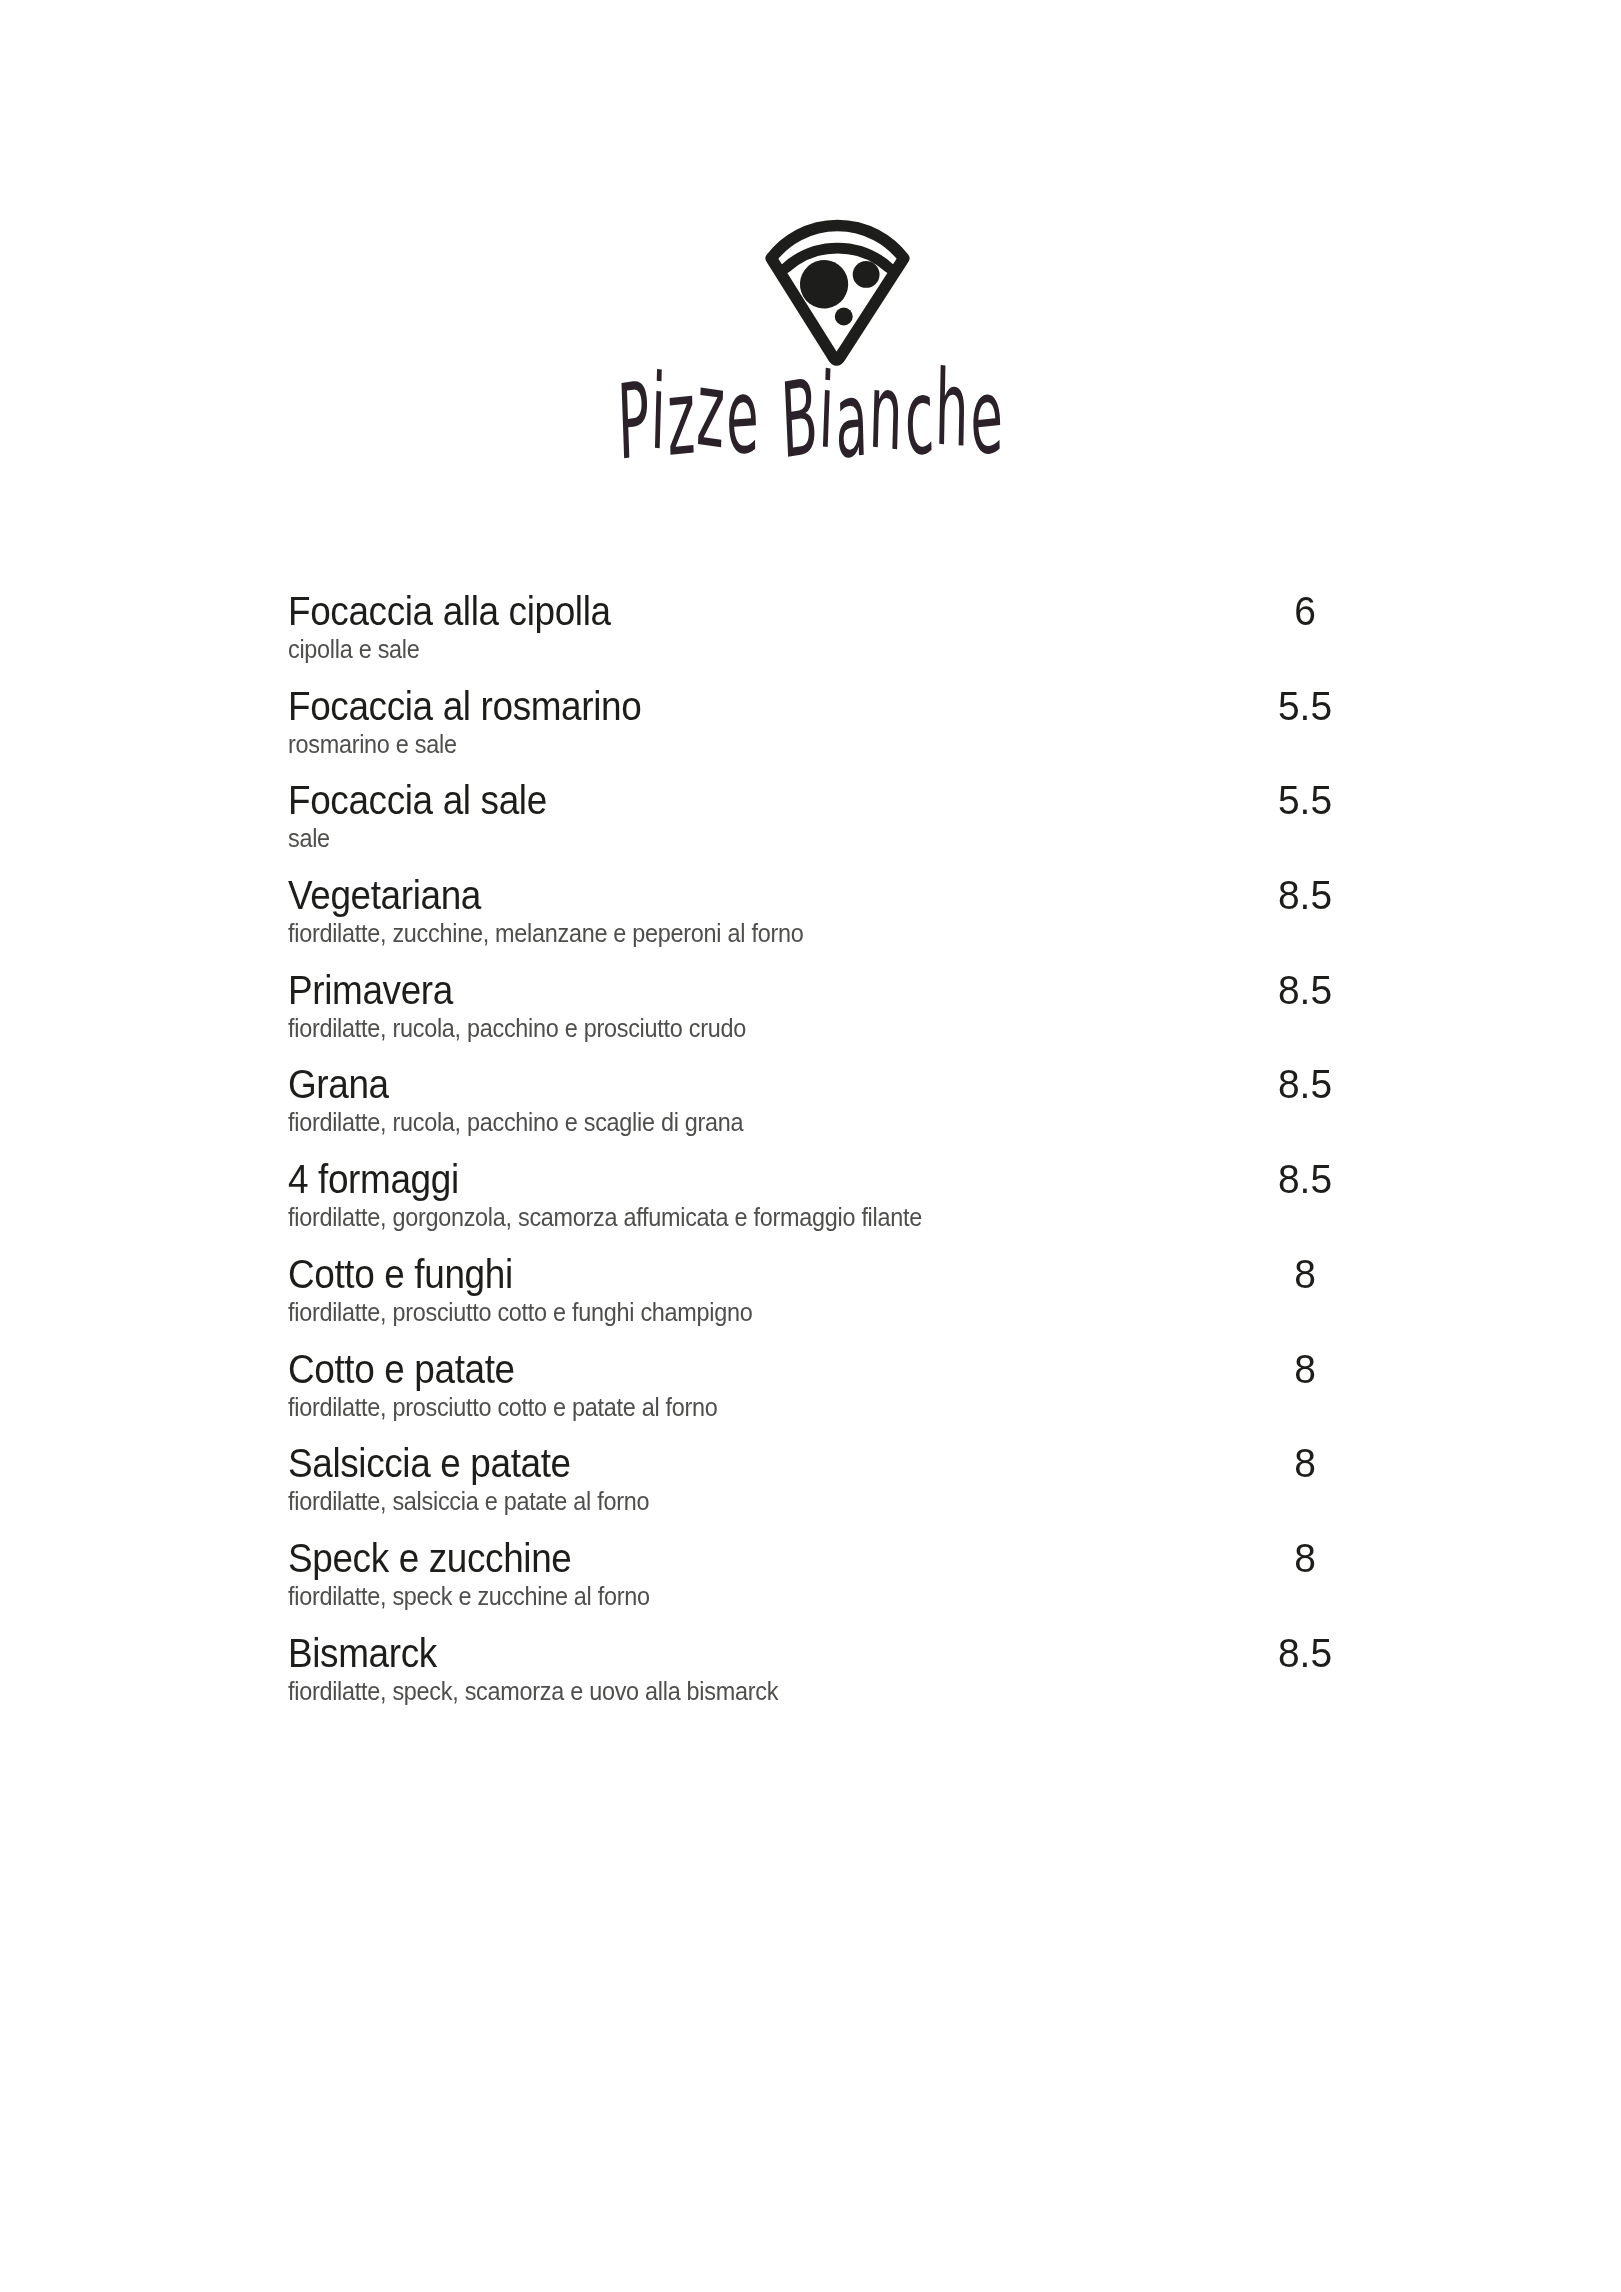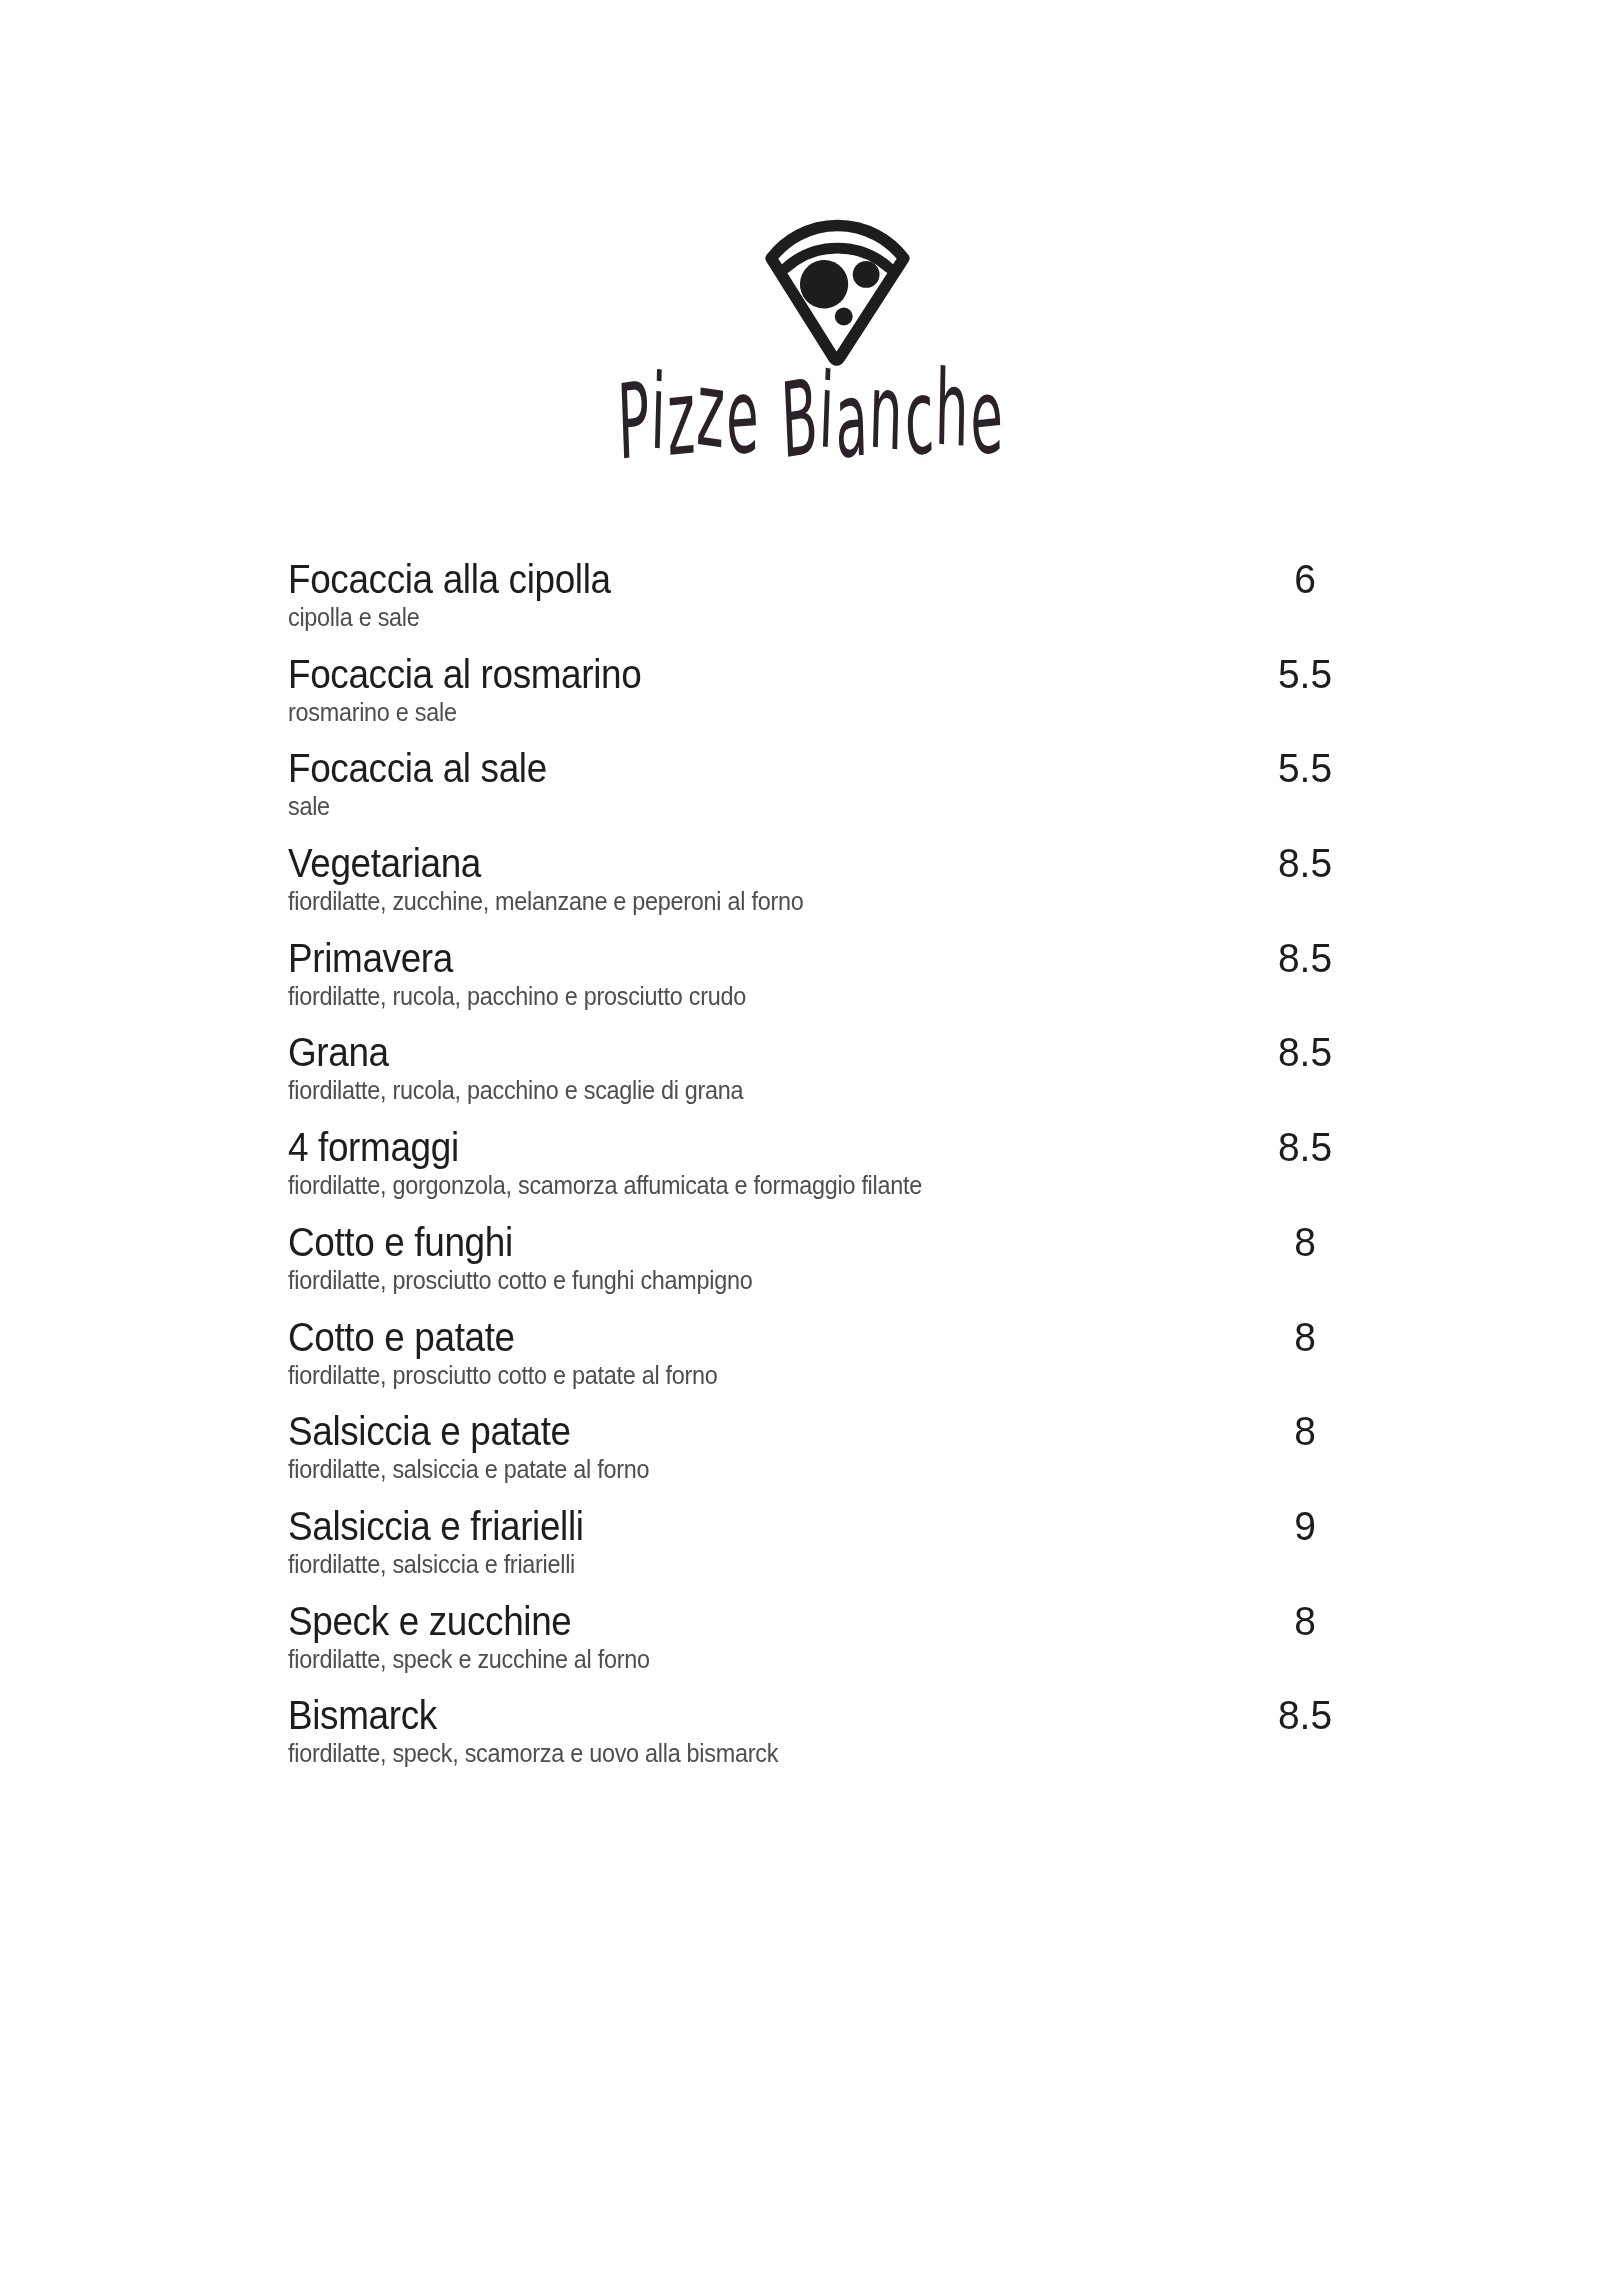--- a/index.html
+++ b/index.html
@@ -31,21 +31,21 @@
     color:#2a2129;
     letter-spacing:2.7px;
     transform:scale(0.62,1.22);
     transform-origin:50% 0;
   }
   .lg-ch{display:inline-block;}
   .lg-space{display:inline-block;width:34px;}
   
   .menu-list{
     position:absolute;
-    left:288px;top:556px;
+    left:288px;top:588px;
     width:1102px;
   }
   .item{
     display:flex;
     justify-content:space-between;
     align-items:flex-start;
     margin-bottom:19.7px;
   }
   .item-text{
     transform:scaleX(0.9);
@@ -173,27 +173,20 @@
   </div>
 
   <div class="item">
     <div class="item-text">
       <div class="item-name">Salsiccia e patate</div>
       <div class="item-desc">fiordilatte, salsiccia e patate al forno</div>
     </div>
     <div class="item-price">8</div>
   </div>
 
-  <div class="item">
-    <div class="item-text">
-      <div class="item-name">Salsiccia e friarielli</div>
-      <div class="item-desc">fiordilatte, salsiccia e friarielli</div>
-    </div>
-    <div class="item-price">9</div>
-  </div>
 
   <div class="item">
     <div class="item-text">
       <div class="item-name">Speck e zucchine</div>
       <div class="item-desc">fiordilatte, speck e zucchine al forno</div>
     </div>
     <div class="item-price">8</div>
   </div>
 
   <div class="item">

